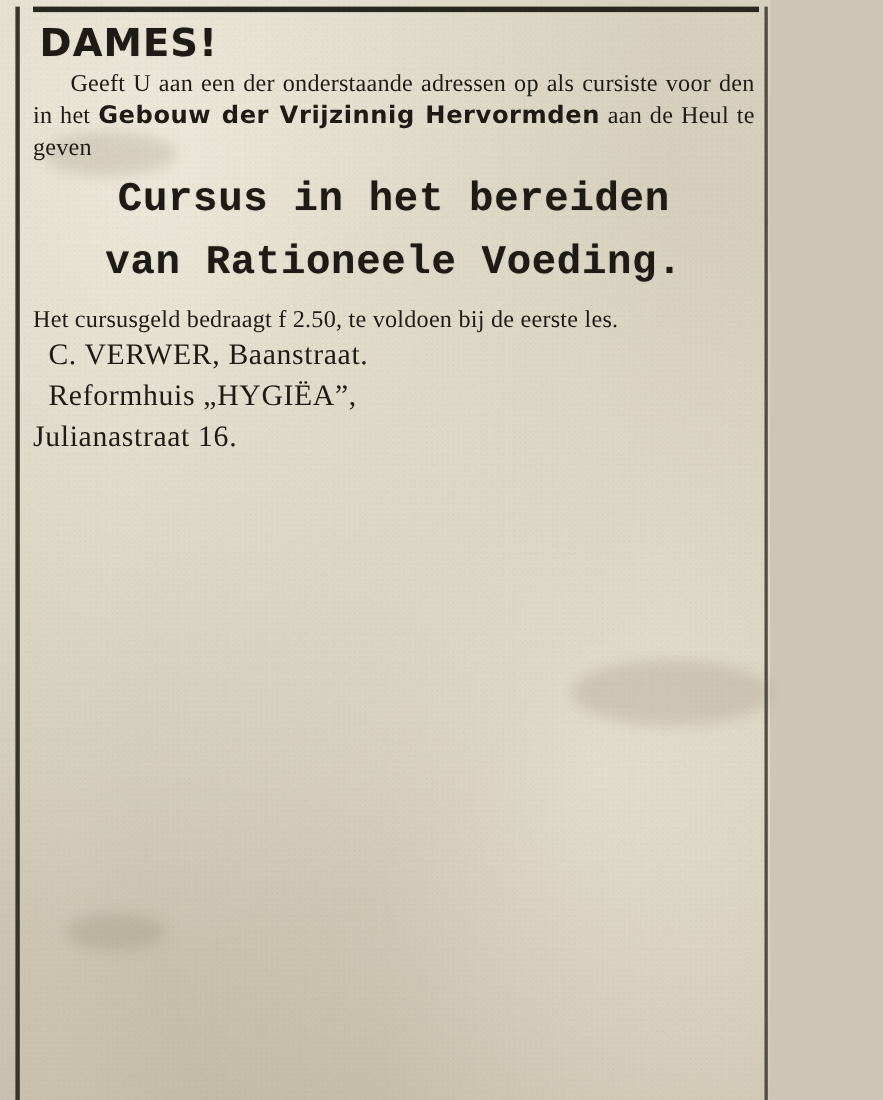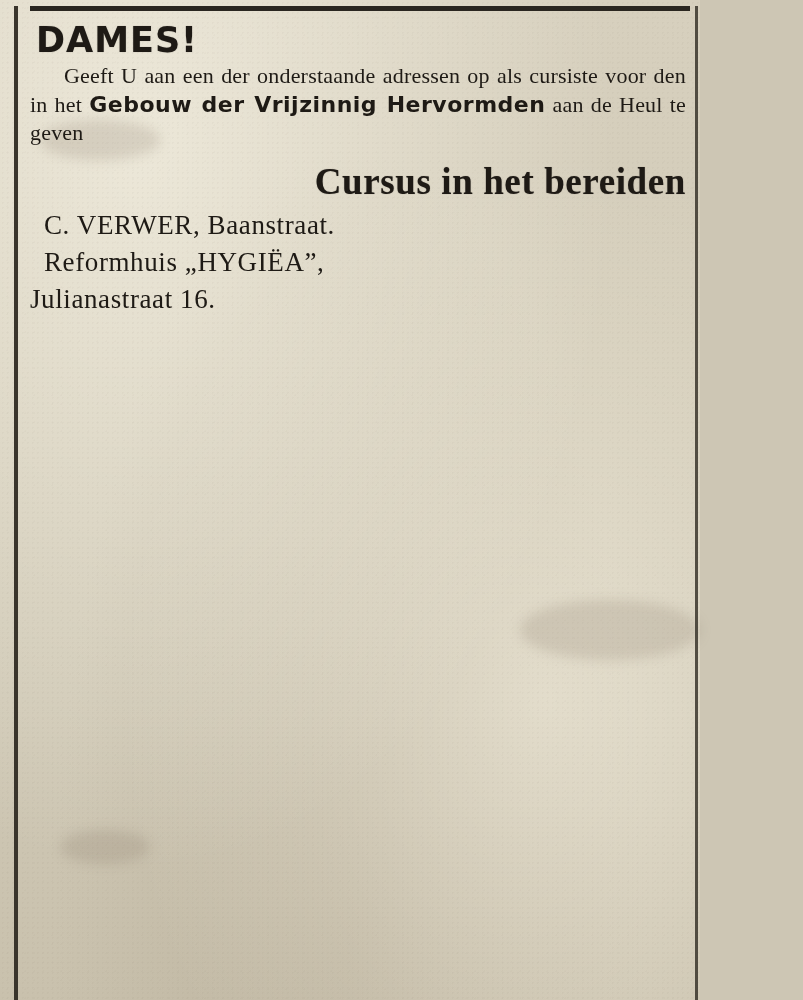--- a/index.html
+++ b/index.html
@@ -86,24 +86,24 @@
     text-align: justify;
     text-align-last: left;
   }
   .indent { text-indent: 34px; }
   .bold-serif {
     font-family: "DejaVu Sans", sans-serif;
     font-weight: bold;
     letter-spacing: .5px;
   }
   .big-bold {
-    font-family: Liberation Serif, serif;
+    font-family: Liberation Mono, monospace;
     font-weight: bold;
     font-size: 37px;
-    text-align: right;
+    text-align: center;
     letter-spacing: .6px;
     line-height: 1.28;
     margin: 10px 0 2px 0;
     text-shadow: 0 0 1px rgba(30,26,21,.4);
   }
   .block-gap { margin-top: 12px; }
   .addr {
     font-size: 27px;
     line-height: 1.36;
     margin: 0;
@@ -138,21 +138,23 @@
   <div class="rule-left"></div>
   <div class="rule-right"></div>
 
   <div class="ad">
 
     <h1 class="headline">DAMES!</h1>
 
     <p class="line body-text indent"><span>Geeft U aan een der onderstaande adressen op als cursiste voor den in het </span><span class="bold-serif">Gebouw der Vrijzinnig Hervormden</span><span> aan de Heul te geven</span></p>
 
     <p class="line big-bold">Cursus in het bereiden</p>
+    <p class="line big-bold">van Rationeele Voeding.</p>
 
 
+    <p class="line body-text block-gap">Het cursusgeld bedraagt f 2.50, te voldoen bij de eerste les.</p>
 
     <p class="addr sp block-gap">C. VERWER, Baanstraat.</p>
     <p class="addr sp">Reformhuis „HYGIËA”,</p>
     <p class="addr sp right">Julianastraat 16.</p>
 
   </div>
 </div>
 
 </body></html>

